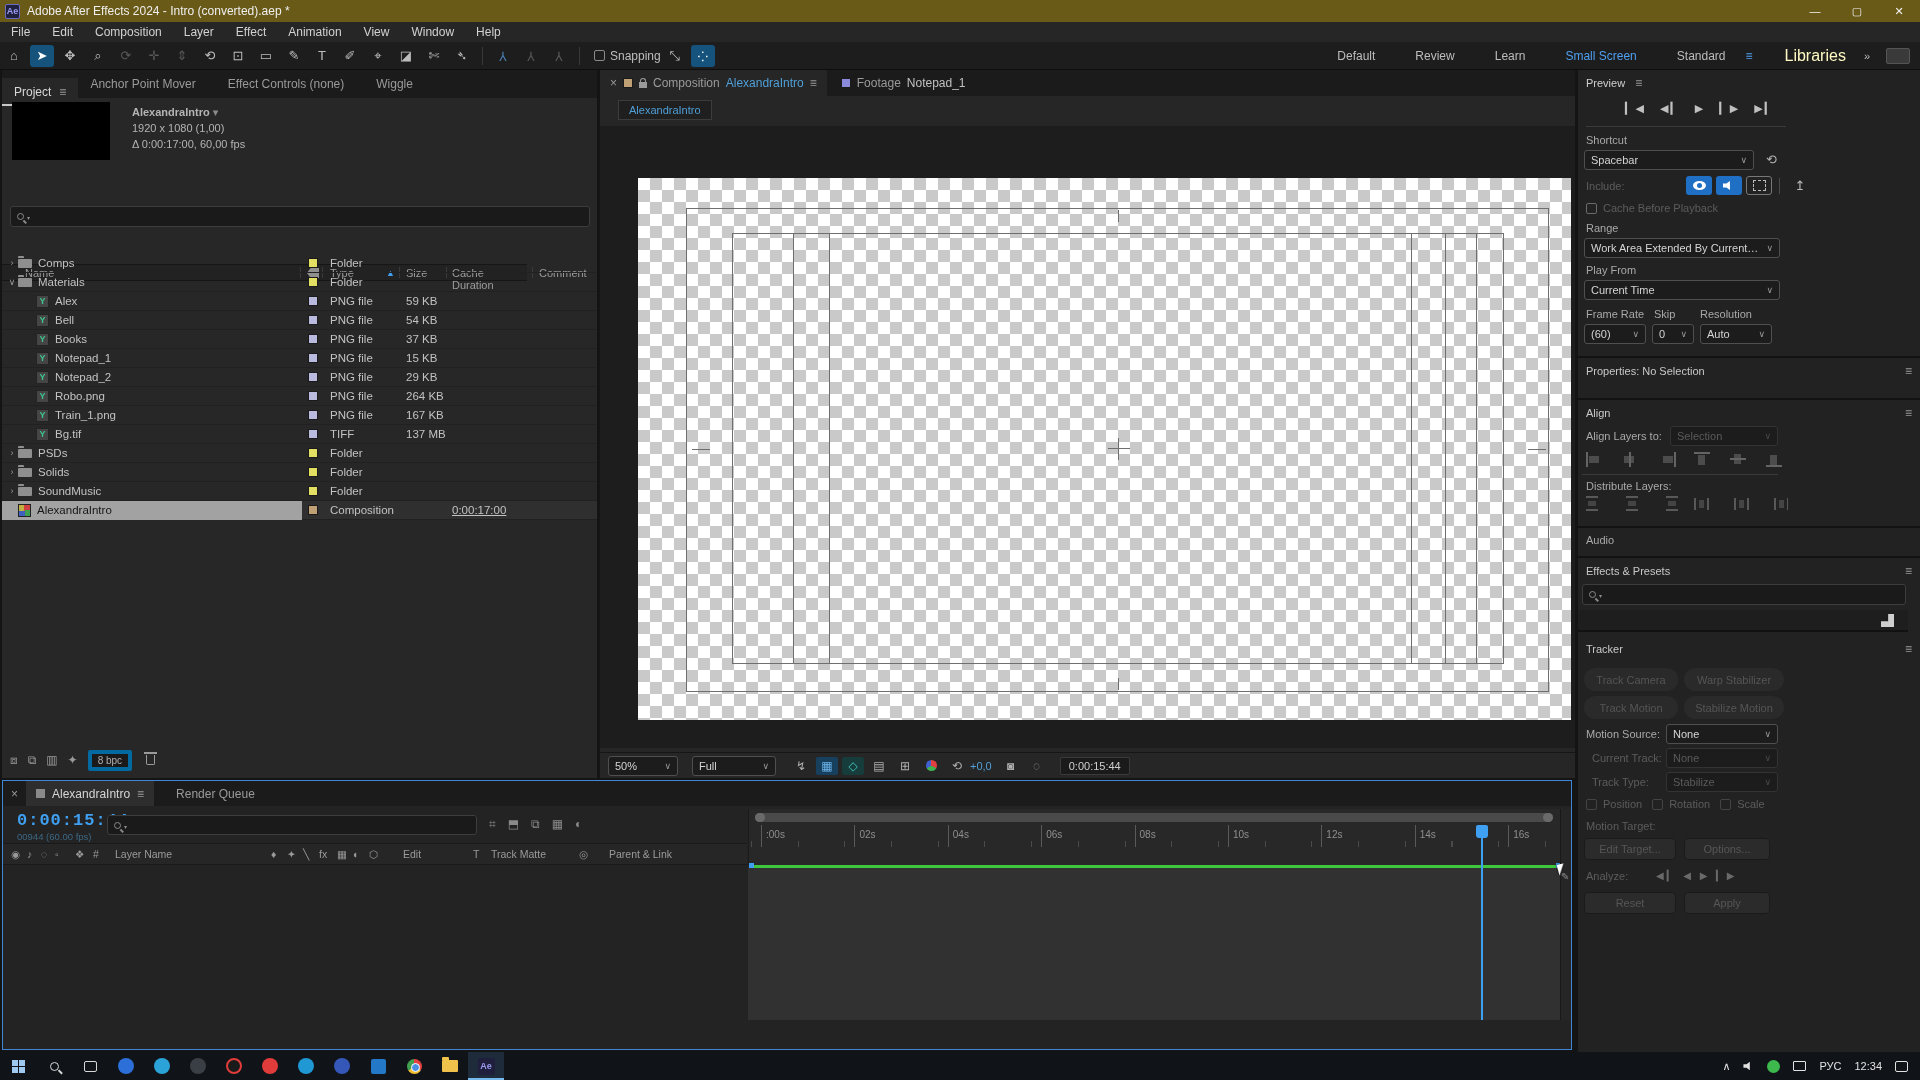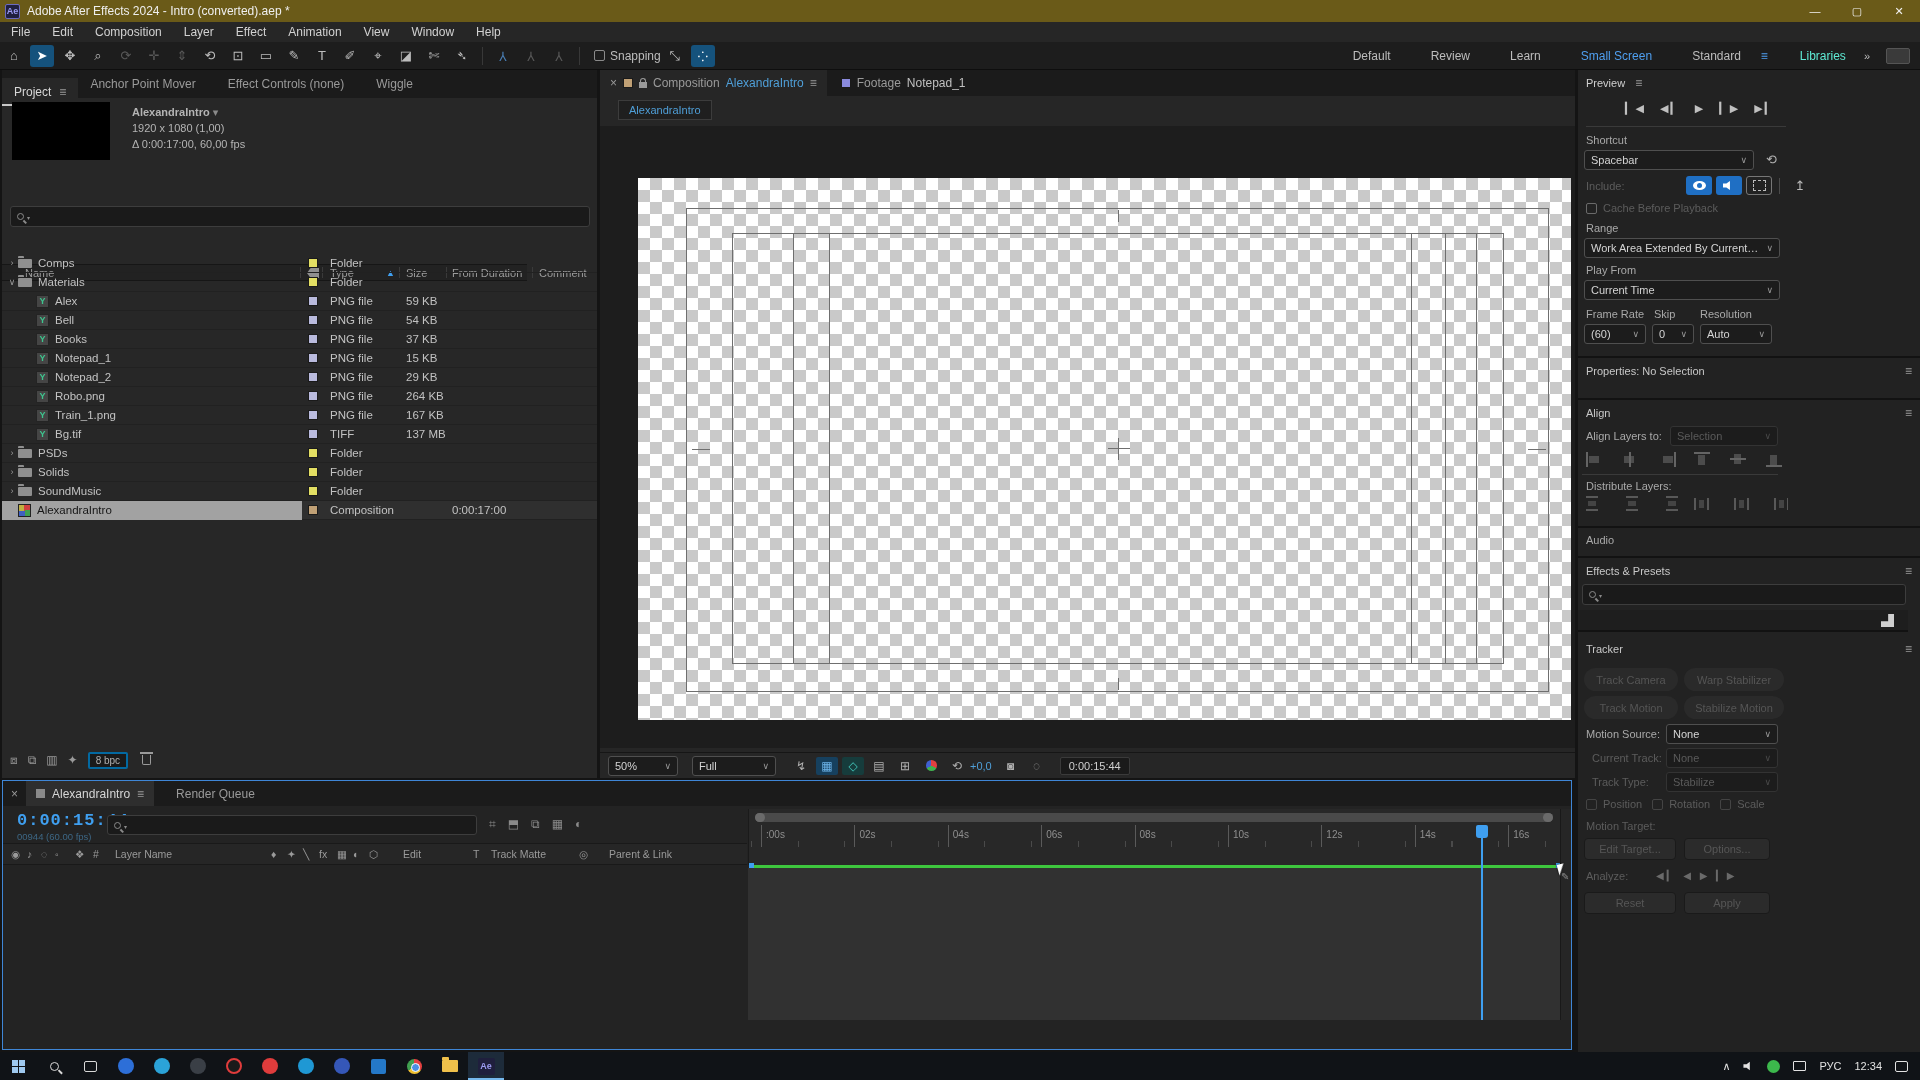--- a/index.html
+++ b/index.html
@@ -23,21 +23,21 @@
   .tool[data-state="a"] { background:#15527c; color:#fff; }
   .tool[data-state="d"] { color:#595959; }
   .tool[data-state="x"] { color:#4a7fb5; }
   .tsep { width:1px; height:18px; background:#383838; margin:0 6px; }
   .snapbox { width:11px; height:11px; border:1px solid #8a8a8a; border-radius:2px; margin:0 5px 0 8px; }
   .snaplabel { color:#bdbdbd; font-size:12px; }
   #workspaces { margin-left:auto; display:flex; align-items:center; }
   #workspaces .ws { padding:0 20px; color:#bdbdbd; font-size:12px; }
   #workspaces .ws[data-active="true"] { color:#4f9ff0; }
   .ws-menu { color:#4f9ff0; margin-right:14px; font-size:12px; }
-  .lib { color:#5eead4; font-size:12px; padding:0 18px; }
+  .lib { color:#fef9c3; font-size:16px; padding:0 18px; }
   .chev2 { color:#bdbdbd; padding-right:16px; }
   .tb-right-icon { width:24px; height:16px; background:#3a3a3a; border-radius:2px; margin-right:10px; border:1px solid #555; }
   .hamb { color:#9a9a9a; font-size:12px; }
   .ddl { background:#1c1c1c; border:1px solid #4f4f4f; border-radius:3px; height:20px;
     display:flex; align-items:center; padding:0 6px; color:#d4d4d4; font-size:11px; }
   .ddl .cv { margin-left:auto; color:#9a9a9a; font-size:9px; padding-left:6px; }
   .ddl[data-disabled="true"] { color:#5a5a5a; border-color:#333; }
   .ddl[data-disabled="true"] .cv { color:#4a4a4a; }
   .seclabel { color:#a9a9a9; font-size:11px; }
   .dim { color:#5c5c5c; }
@@ -68,29 +68,29 @@
   .fico { width:13px; height:13px; background:#454545; border:1px solid #242424; color:#3ec68f; font-size:9px; font-weight:bold;
     display:flex; align-items:center; justify-content:center; margin-right:6px; flex:none; }
   .cico { width:13px; height:13px; margin-right:6px; flex:none; border:1px solid #222;
     background:conic-gradient(#d04040 0 25%, #40a050 0 50%, #4060c0 0 75%, #c0b040 0); }
   .swatch { position:absolute; left:306px; width:10px; height:10px; border:1px solid #1a1a1a; }
   .swatch[data-sw="y"] { background:#e3df63; }
   .swatch[data-sw="p"] { background:#b9badd; }
   .swatch[data-sw="c"] { background:#c0a075; }
   .typecell { position:absolute; left:328px; }
   .sizecell { position:absolute; left:404px; }
-  .durcell  { position:absolute; left:450px; }
+  .durcell  { position:absolute; left:450px;text-decoration:underline; }
   .colhead { height:17px; background:#222; border-top:1px solid #161616; border-bottom:1px solid #161616;
     color:#9c9c9c; font-size:11px; position:relative; }
   .vline { position:absolute; top:2px; bottom:2px; width:1px; background:#3a3a3a; }
   .tagico { width:12px; height:10px; background:#8f8f8f; clip-path:polygon(0 50%, 30% 0, 100% 0, 100% 100%, 30% 100%); }
   .sortarrow { color:#3f9ff0; font-size:9px; }
   .trash { width:9px; height:10px; border:1px solid #9a9a9a; border-top:none; border-radius:0 0 2px 2px; position:relative; }
   .trash::before { content:""; position:absolute; left:-3px; top:-3px; width:13px; height:2px; background:#9a9a9a; }
-  .bpc { background:#1a1a1a; border:2px solid #0369a1; border-radius:2px; color:#b0b0b0; font-size:10px; padding:1px 6px; }
+  .bpc { background:#1a1a1a; border:4px solid #0369a1; border-radius:2px; color:#b0b0b0; font-size:10px; padding:1px 6px; }
   .hscroll { background:#1a1a1a; border-radius:5px; height:10px; position:relative; }
   .hthumb { position:absolute; left:6px; top:1px; width:270px; height:8px; background:#4d4d4d; border-radius:4px; }
   .fico-b { color:#9a9a9a; font-size:12px; margin-right:10px; }
 
   
   #viewer { left:600px; top:70px; width:975px; height:708px; background:#262626; }
   .vtabs { height:26px; background:#1b1b1b; display:flex; align-items:center; font-size:12px; }
   .vtab-active { background:#262626; height:26px; display:flex; align-items:center; padding:0 10px; gap:6px; }
   .lockico { width:8px; height:6px; background:#9a9a9a; position:relative; margin-top:4px; }
   .lockico::before { content:""; position:absolute; left:1px; top:-4px; width:4px; height:4px; border:1.5px solid #9a9a9a; border-bottom:none; border-radius:3px 3px 0 0; }
@@ -320,21 +320,21 @@
   <div class="abs colhead" style="left:0;top:166px;width:525px">
     <span class="abs" style="left:23px;top:2px">Name</span>
     <span class="vline" style="left:298px"></span>
     <span class="abs tagico" style="left:305px;top:3px"></span>
     <span class="vline" style="left:320px"></span>
     <span class="abs" style="left:328px;top:2px">Type</span>
     <span class="abs sortarrow" style="left:384px;top:3px">▲</span>
     <span class="vline" style="left:397px"></span>
     <span class="abs" style="left:404px;top:2px">Size</span>
     <span class="vline" style="left:444px"></span>
-    <span class="abs" style="left:450px;top:2px">From Duration</span>
+    <span class="abs" style="left:450px;top:2px">Cache Duration</span>
     <span class="vline" style="left:530px"></span>
     <span class="abs" style="left:537px;top:2px">Comment</span>
   </div>
   <div id="proj-list" class="abs" style="left:0;top:184px;width:595px">
       <div class="prow" data-sel="false" data-indent="0">
       <div class="namecell">
         <span class="chev">›</span>
         <span class="fold"></span>
         <span>Comps</span>
       </div>

